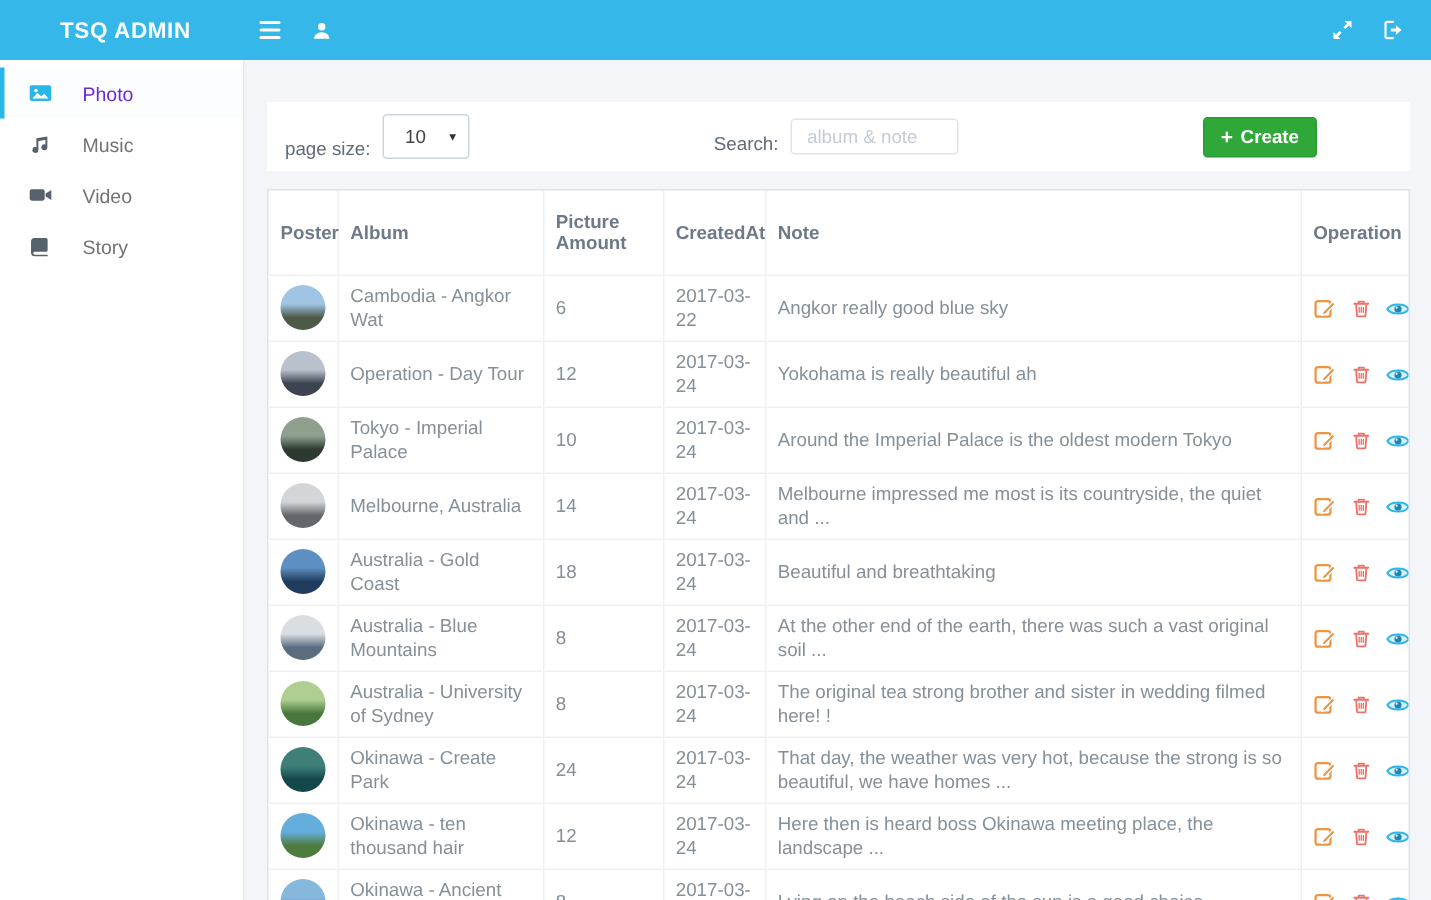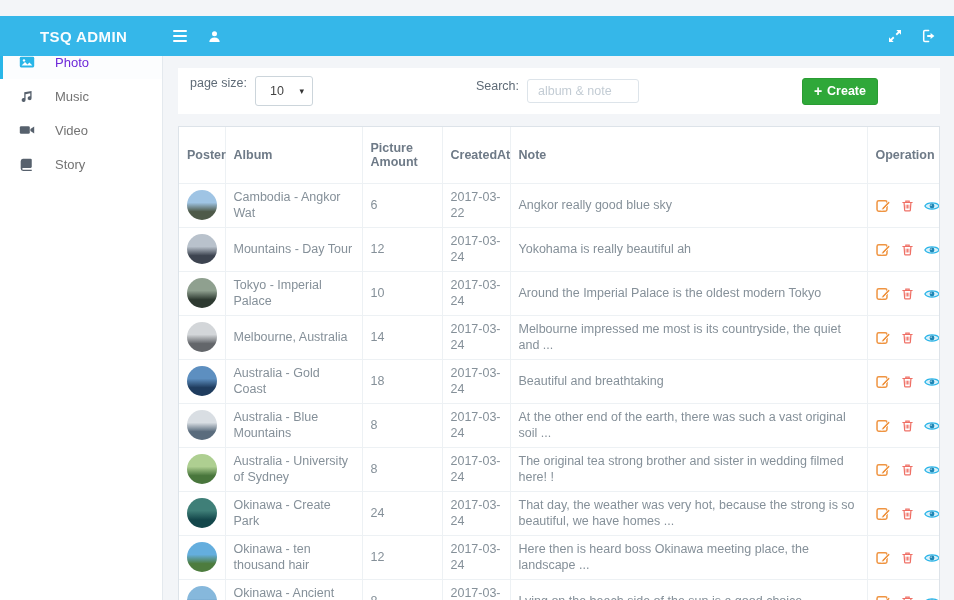--- a/index.html
+++ b/index.html
@@ -1,21 +1,21 @@
 <!DOCTYPE html>
 <html><head>
 <meta charset="utf-8">
 <style>
   * { margin:0; padding:0; box-sizing:border-box; }
   html,body { width:954px; height:600px; overflow:hidden; }
   body { font-family:"Liberation Sans","DejaVu Sans",sans-serif; background:#f3f5f8; }
   .app { position:relative; width:954px; height:600px; overflow:hidden; }
 
   
-  .topbar { position:absolute; top:16px; left:0; right:0; height:40px; background:#35b7e9;
+  .topbar { position:absolute; top:0; left:0; right:0; height:40px; background:#35b7e9;
             display:flex; align-items:center; z-index:5; }
   .brand { width:163px; padding-left:40px; color:rgba(255,255,255,.97); font-size:15px;
            font-weight:700; letter-spacing:.4px; }
   .tb-icon { width:34px; height:40px; display:flex; align-items:center; justify-content:center;
              cursor:pointer; }
   .hamburger { display:flex; flex-direction:column; gap:3px; }
   .hamburger i { display:block; width:14px; height:2px; background:#fff; border-radius:1px; }
   .tb-spacer { flex:1; }
   .tb-right { display:flex; padding-right:8px; }
 
@@ -28,21 +28,21 @@
                         align-items:center; color:#57616d; }
   .nav-item.active { border-left-color:#29b6e8; color:#6d28d9; background:#fcfdfe; }
   .nav-item.active .nav-icon { color:#29b6e8; }
 
   
   .main { position:absolute; top:40px; left:163px; right:0; bottom:0; background:#f3f5f8;
           padding:28px 14px 0 15px; overflow:hidden; }
 
   .toolbar { background:#fff; height:46px; display:flex; align-items:center;
              justify-content:space-between; padding:0 12px; margin-bottom:12px; }
-  .ps-group, .search-group { display:flex; align-items:flex-start; font-size:12.5px; color:#5f6b77; }
+  .ps-group, .search-group { display:flex; align-items:flex-end; font-size:12.5px; color:#5f6b77; }
   .ps-group .label { margin-right:8px; }
   .select-box { width:58px; height:30px; border:1px solid #ccd5db; border-radius:3px; background:#fff;
                 display:flex; align-items:center; justify-content:space-between;
                 padding:0 8px 0 14px; color:#444; cursor:pointer; }
   .select-box .caret { font-size:9px; color:#333; }
   .search-group .label { margin-right:8px; }
   .search-group input { width:112px; height:24px; border:1px solid #dde4ea; border-radius:3px;
                         padding:0 10px; font-size:12.5px; color:#0c4a6e; outline:none;
                         font-family:"Liberation Sans","DejaVu Sans",sans-serif; }
   .search-group input::placeholder { color:#c3ccd4; }
@@ -211,21 +211,21 @@
           <circle cx="8" cy="5" r="0.8" fill="#ffffff"></circle>
         </svg>
       </span>
     </td>
   </tr>
 
   <tr>
     <td class="td-poster">
       <div class="poster" style="background: linear-gradient(rgb(185, 194, 204) 0%, rgb(185, 194, 204) 42%, rgb(61, 68, 80) 72%, rgb(61, 68, 80) 100%);"></div>
     </td>
-    <td class="td-album">Mountains - Day Tour</td>
+    <td class="td-album">Operation - Day Tour</td>
     <td class="td-amount">12</td>
     <td class="td-date">2017-03-24</td>
     <td class="td-note">Yokohama is really beautiful ah</td>
     <td class="td-ops">
       <span class="op">
         <svg width="15" height="15" viewBox="0 0 16 16">
           <rect x="1.1" y="3" width="10.6" height="11" rx="1.8" fill="none" stroke="#ef9441" stroke-width="1.6"></rect>
           <path d="M6.4 10.6 L13.3 3.4 L15 5.1 L8.1 12.3 L5.8 13 Z" fill="#ef9441" stroke="#ffffff" stroke-width="0.9"></path>
         </svg>
       </span>

